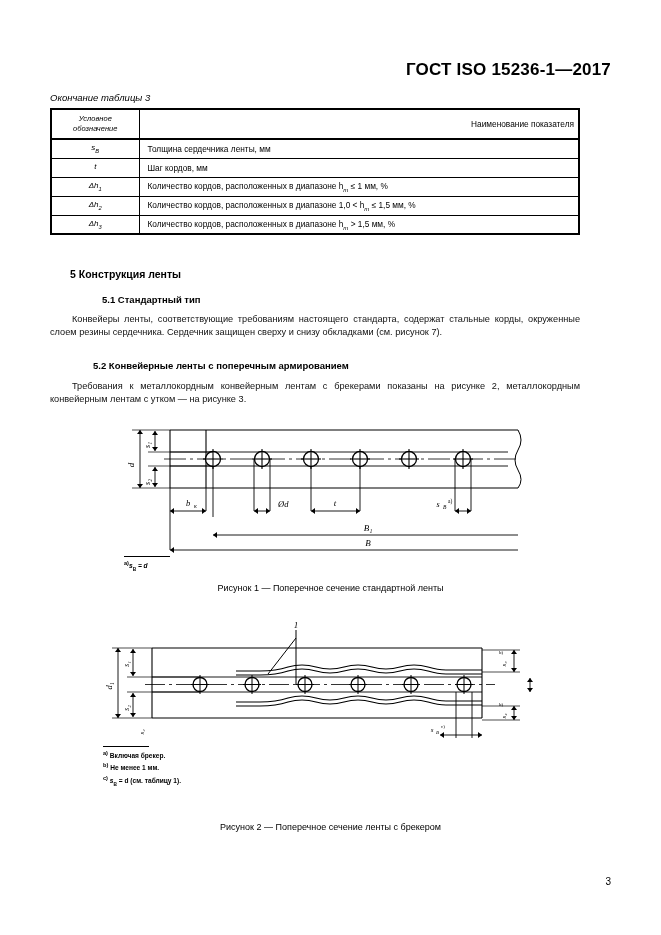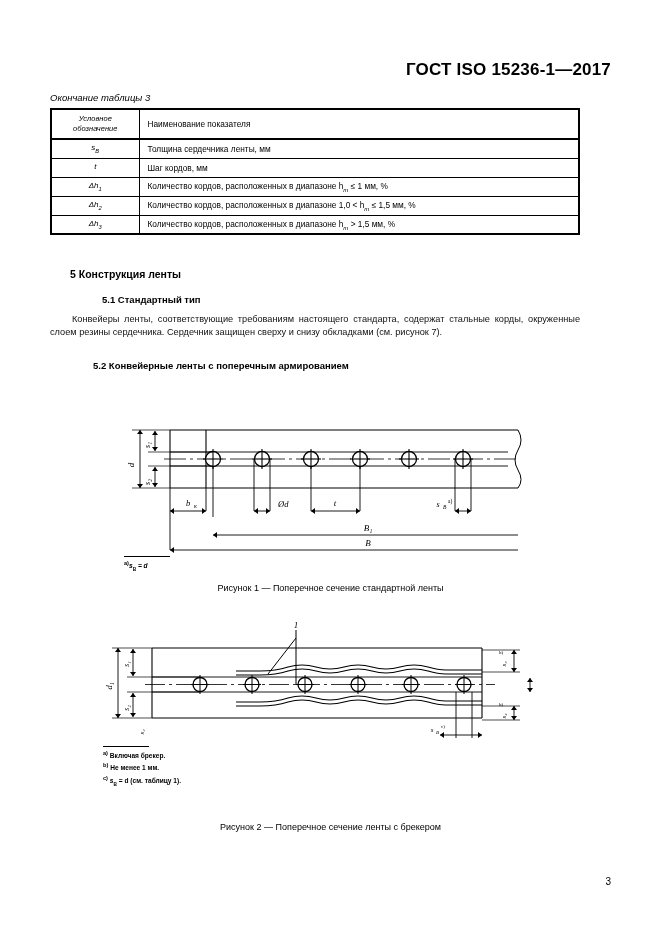--- a/index.html
+++ b/index.html
@@ -130,21 +130,21 @@
 
   <div class="table-caption">Окончание таблицы 3</div>
 
   <table class="spec-table">
     <thead>
       <tr>
         <td class="sym-col">
           <span>Условное</span><br>
           <span>обозначение</span>
         </td>
-        <td class="desc-col" style="text-align:left;margin-top:44px;">Наименование показателя</td>
+        <td class="desc-col" style="text-align:right;margin-top:44px;">Наименование показателя</td>
       </tr>
     </thead>
     <tbody>
       <tr>
         <td class="sym-col"><span class="it">s</span><sub>B</sub></td>
         <td class="desc-col">Толщина сердечника ленты, мм</td>
       </tr>
       <tr>
         <td class="sym-col"><span class="it">t</span><sub></sub></td>
         <td class="desc-col">Шаг кордов, мм</td>
@@ -162,20 +162,21 @@
         <td class="desc-col"><span>Количество кордов, расположенных в диапазоне h</span><sub class="it">m</sub><span> &gt; 1,5 мм, %</span></td>
       </tr>
     </tbody>
   </table>
 
   <div class="h2" style="top:268px; left:70px;">5 Конструкция ленты</div>
   <div class="h3" style="top:294px; left:70px;padding-left:32px;">5.1 Стандартный тип</div>
   <div class="para" style="top:313px; left:50px; width:530px;"><span class="ind"></span><span>Конвейеры ленты, соответствующие требованиям настоящего стандарта, содержат стальные корды, окруженные слоем резины сердечника. Сердечник защищен сверху и снизу обкладками (см. рисунок 7).</span></div>
 
   <div class="h3" style="top:360px; left:70px;margin-left:23px;">5.2 Конвейерные ленты с поперечным армированием</div>
+  <div class="para" style="top:380px; left:50px; width:530px;"><span class="ind"></span><span>Требования к металлокордным конвейерным лентам с брекерами показаны на рисунке 2, металлокордным конвейерным лентам с утком — на рисунке 3.</span></div>
 
   <div class="figure-box" style="top:425px; left:118px;">
     <svg width="420" height="150" viewBox="0 0 420 150">
       <g stroke="#000" fill="none" stroke-width="1.1">
 
         <line x1="52" y1="5" x2="400" y2="5"></line>
         <line x1="52" y1="63" x2="400" y2="63"></line>
         <line x1="52" y1="5" x2="52" y2="63"></line>
 
         <path d="M 400 5 q 6 10 0 20 q -6 10 0 20 q 6 10 0 18" stroke-width="1"></path>

